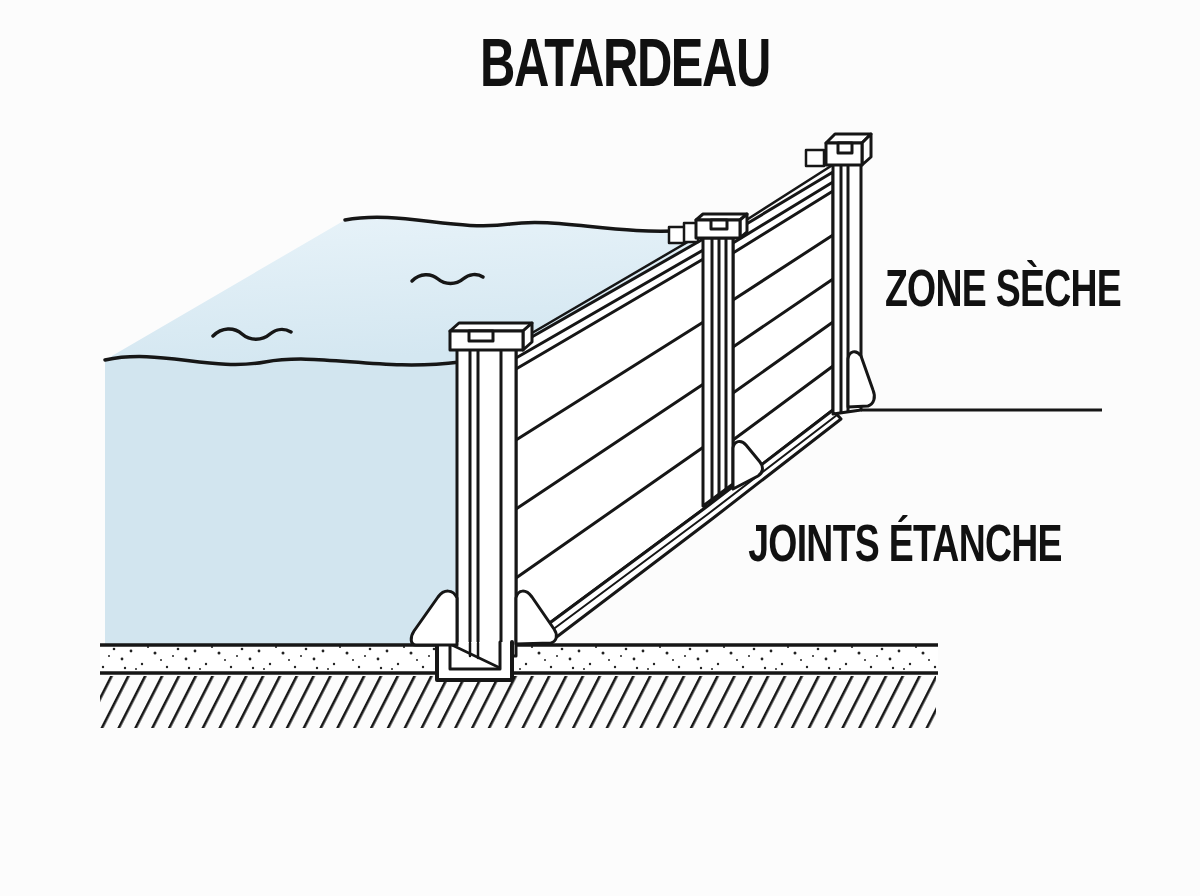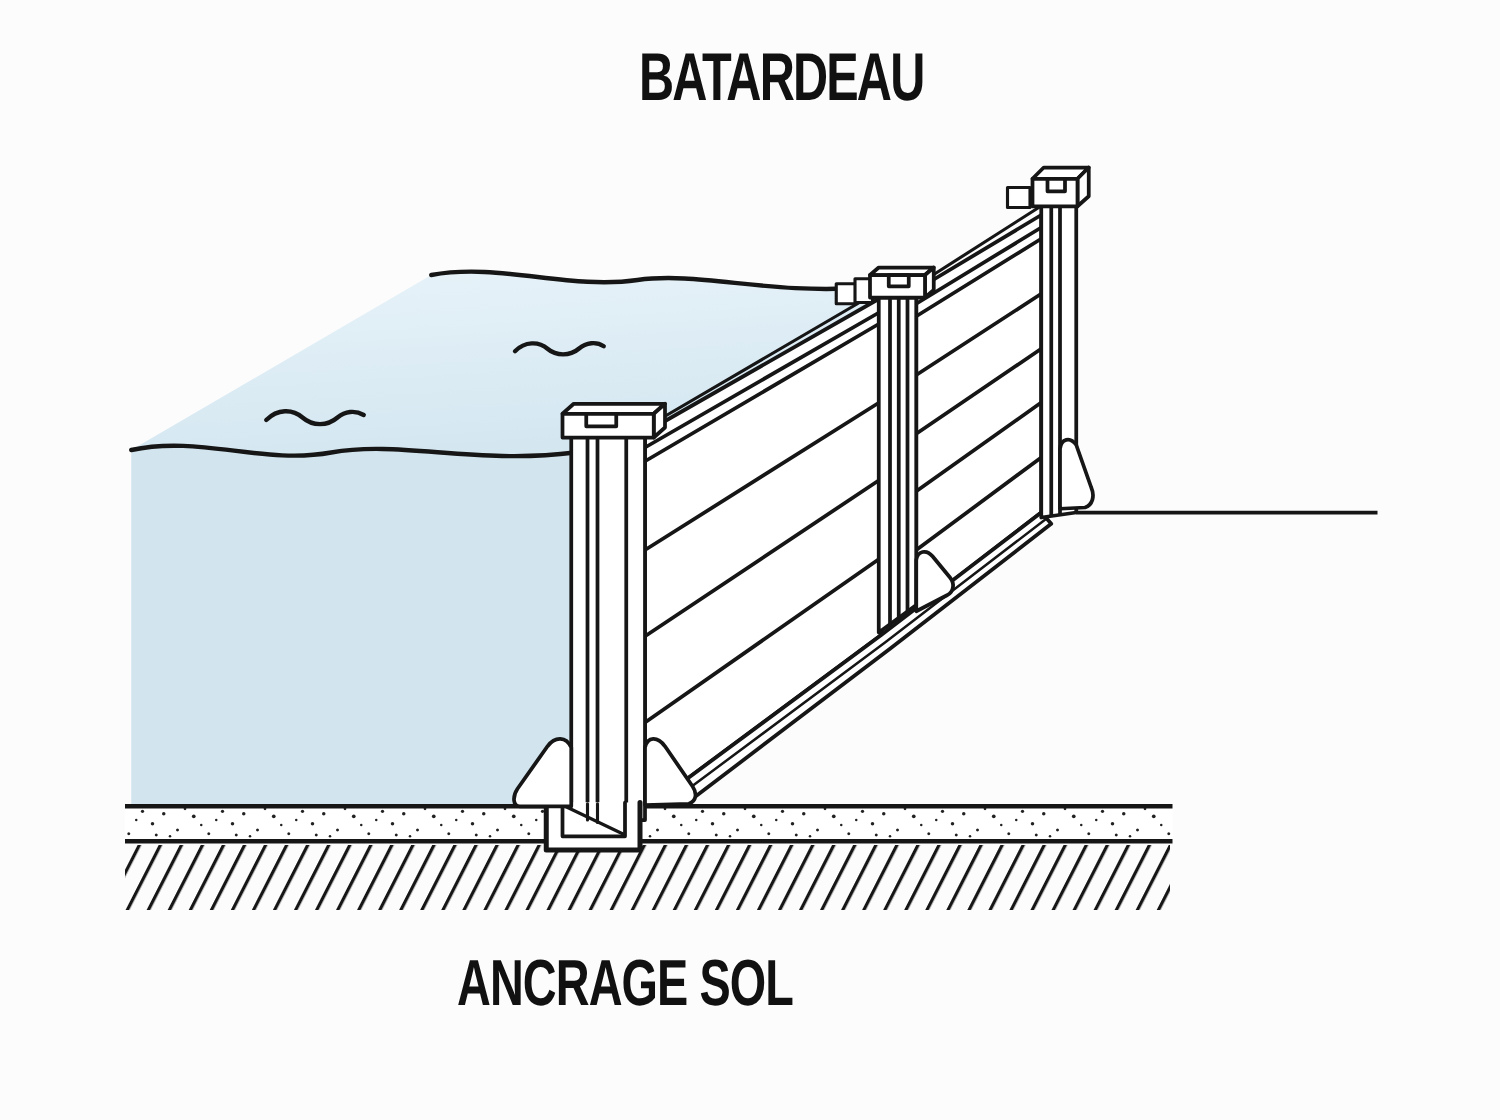--- a/index.html
+++ b/index.html
@@ -6,21 +6,21 @@
   #stage{
     position:relative;width:1200px;height:896px;background:#fcfcfc;
     overflow:hidden;font-family:"Liberation Sans",sans-serif;
   }
   #art{position:absolute;left:0;top:0;}
   .label{
     position:absolute;transform:translate(-50%,-50%);
     white-space:nowrap;color:#111;font-weight:700;letter-spacing:-1px;
   }
   .label .condensed{display:inline-block;transform:scaleX(0.72);}
-  .label.title{font-size:54px;letter-spacing:-2px;}
+  .label.title{font-size:68px;letter-spacing:-2px;}
   .label.side{font-size:52px;}
 </style>
 </head>
 <body>
 
 <div id="stage">
 
   <svg id="art" width="1200" height="896" viewBox="0 0 1200 896">
     <defs>
       <linearGradient id="gSurf" x1="0" y1="0" x2="0.25" y2="1">
@@ -150,20 +150,23 @@
       <path d="M516,644 L516,598 C518,589 526,589 532,597 L554,629 C558,635 557,641 551,643 Z"></path>
       <path d="M733,489 L733,448 C734,441 741,439 746,445 L760,462 C764,467 763,473 758,476 Z"></path>
       <path d="M848,407 L848,359 C849,351 856,349 861,356 L873,390 C876,397 874,404 868,406 Z"></path>
     </g>
   </svg>
 
   <div class="label title" style="left:625px;top:62px;">
     <span class="condensed">BATARDEAU</span>
   </div>
 
+  <div class="label side" style="left:1003px;top:288px;">
+    <span class="condensed">ZONE SÈCHE</span>
+  </div>
 
 
+  <div class="label side" style="left:905px;top:543px;">
+    <span class="condensed">JOINTS ÉTANCHE</span>
+  </div>
 
-  <div class="label side" style="left:500px;top:787px;">
-    <span class="condensed">ANCRAGE SOL</span>
-  </div>
 
 </div>
 
 </body></html>

